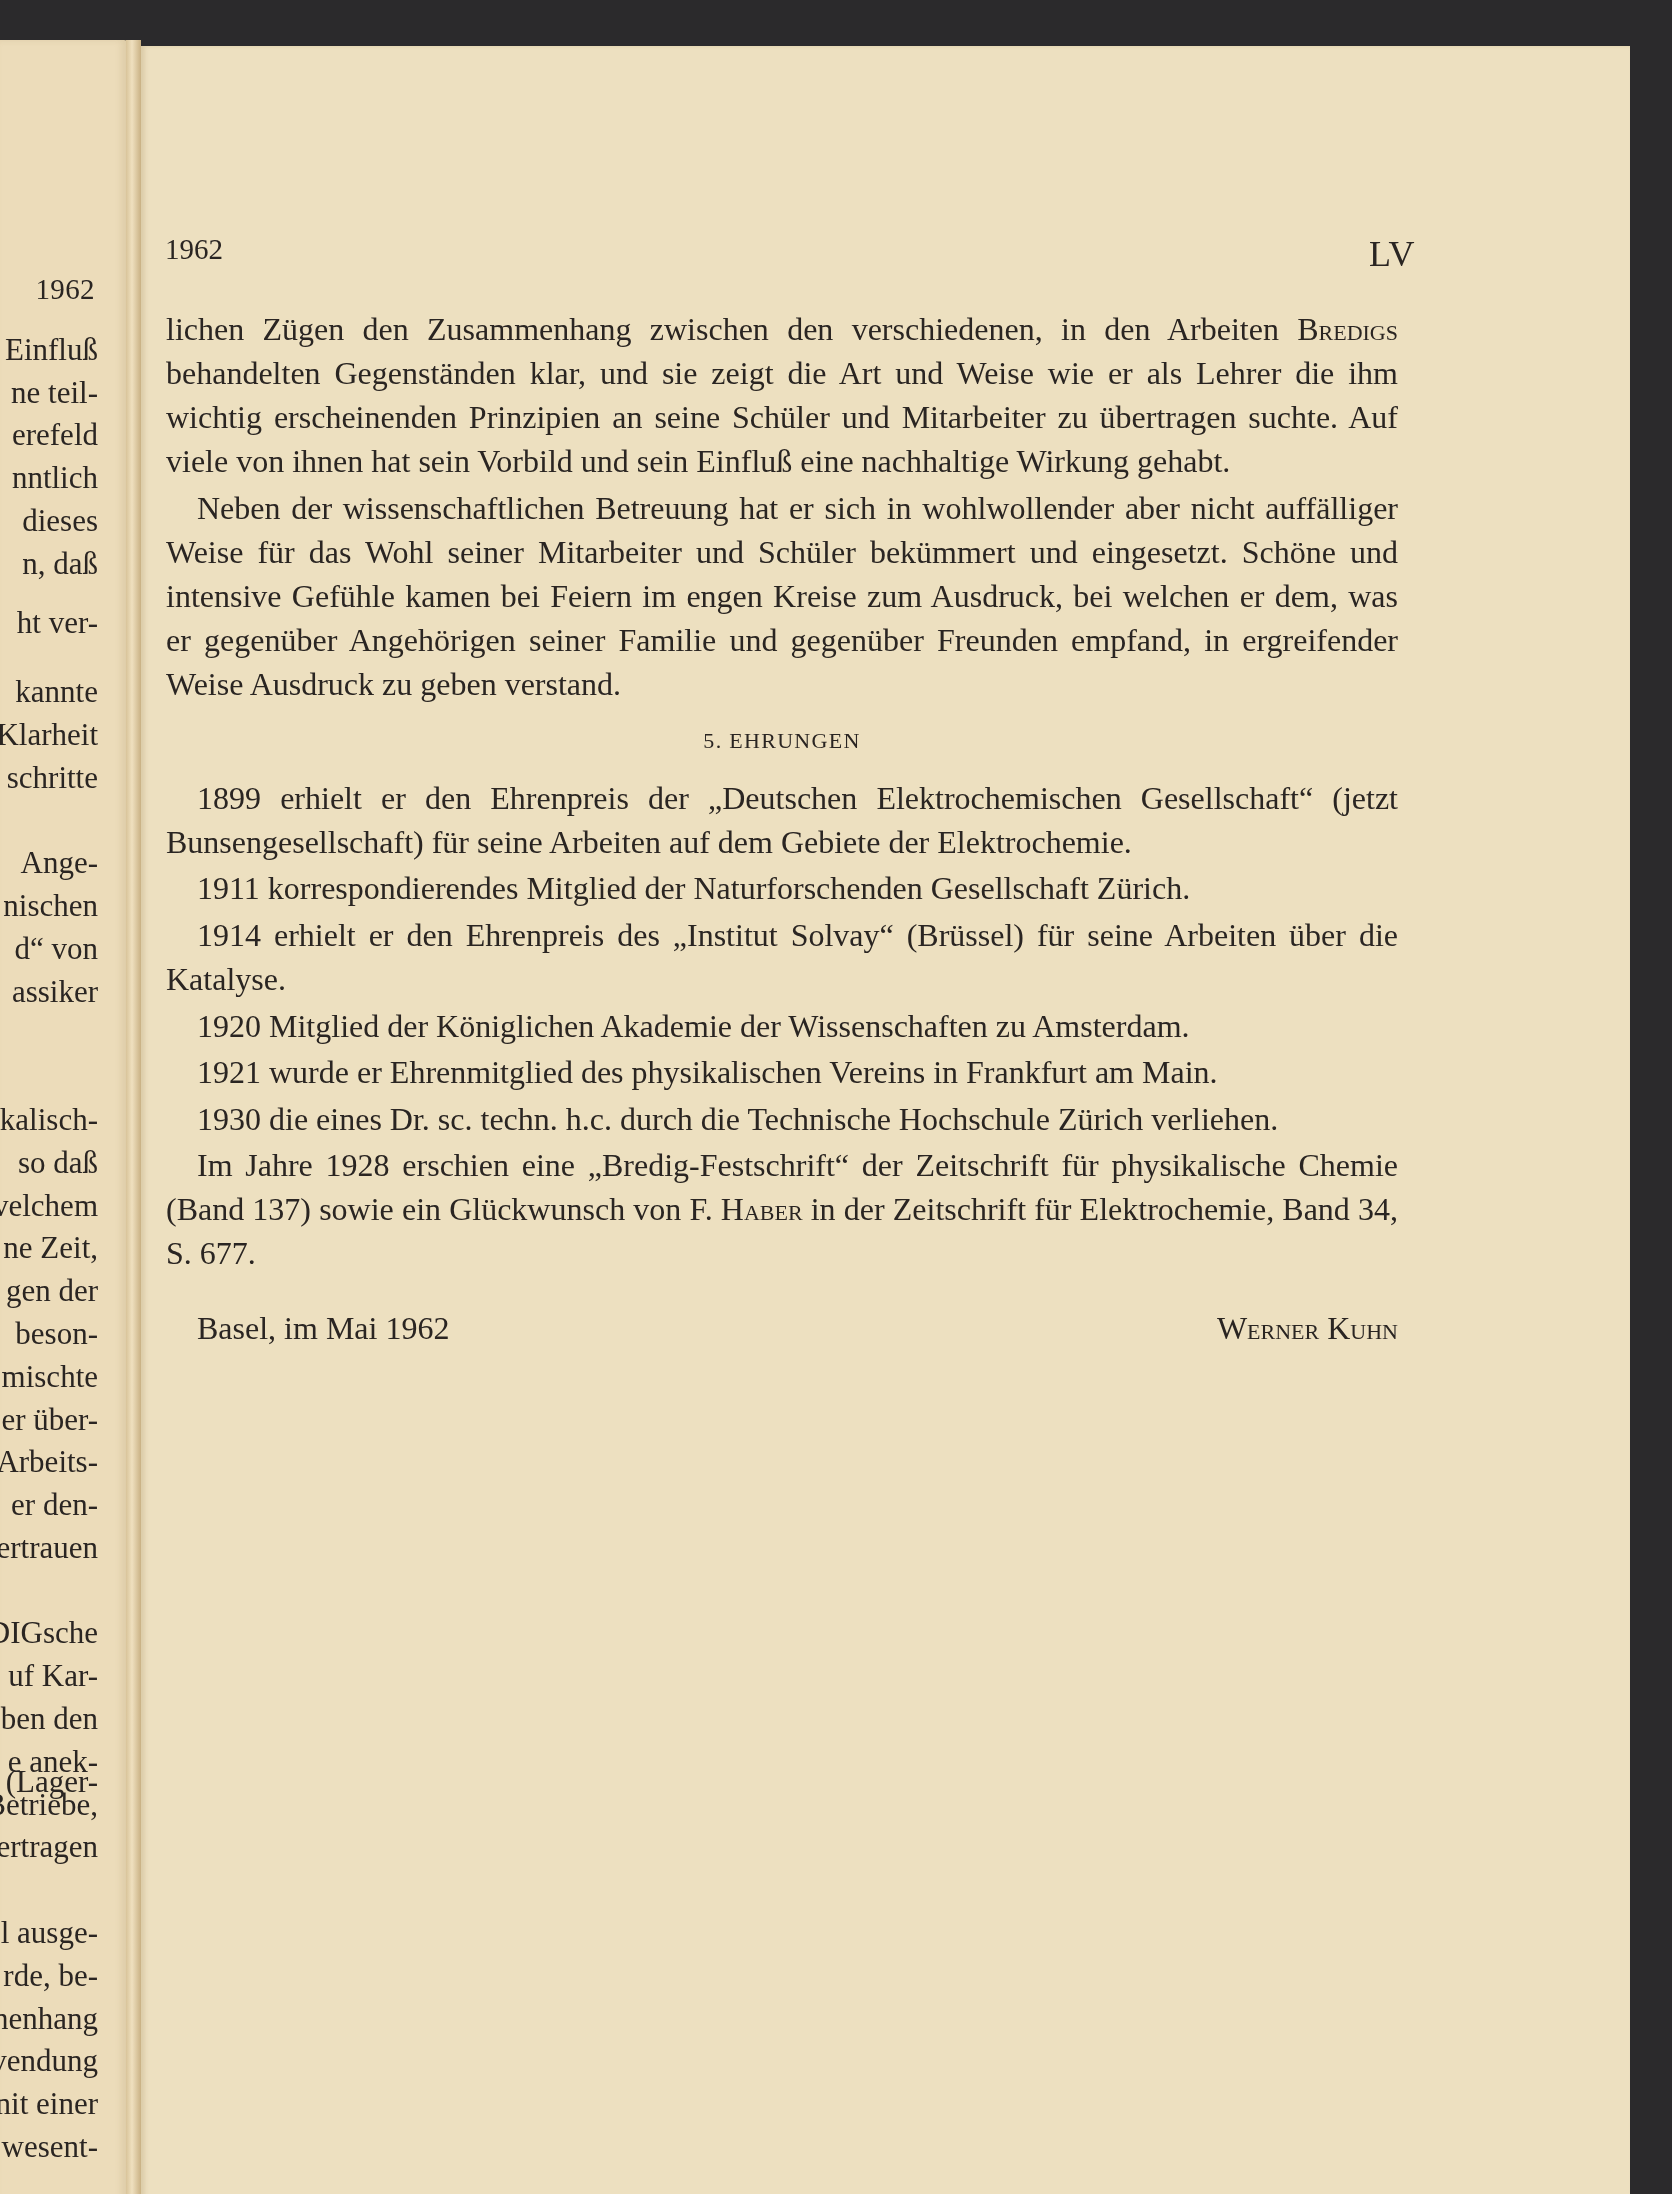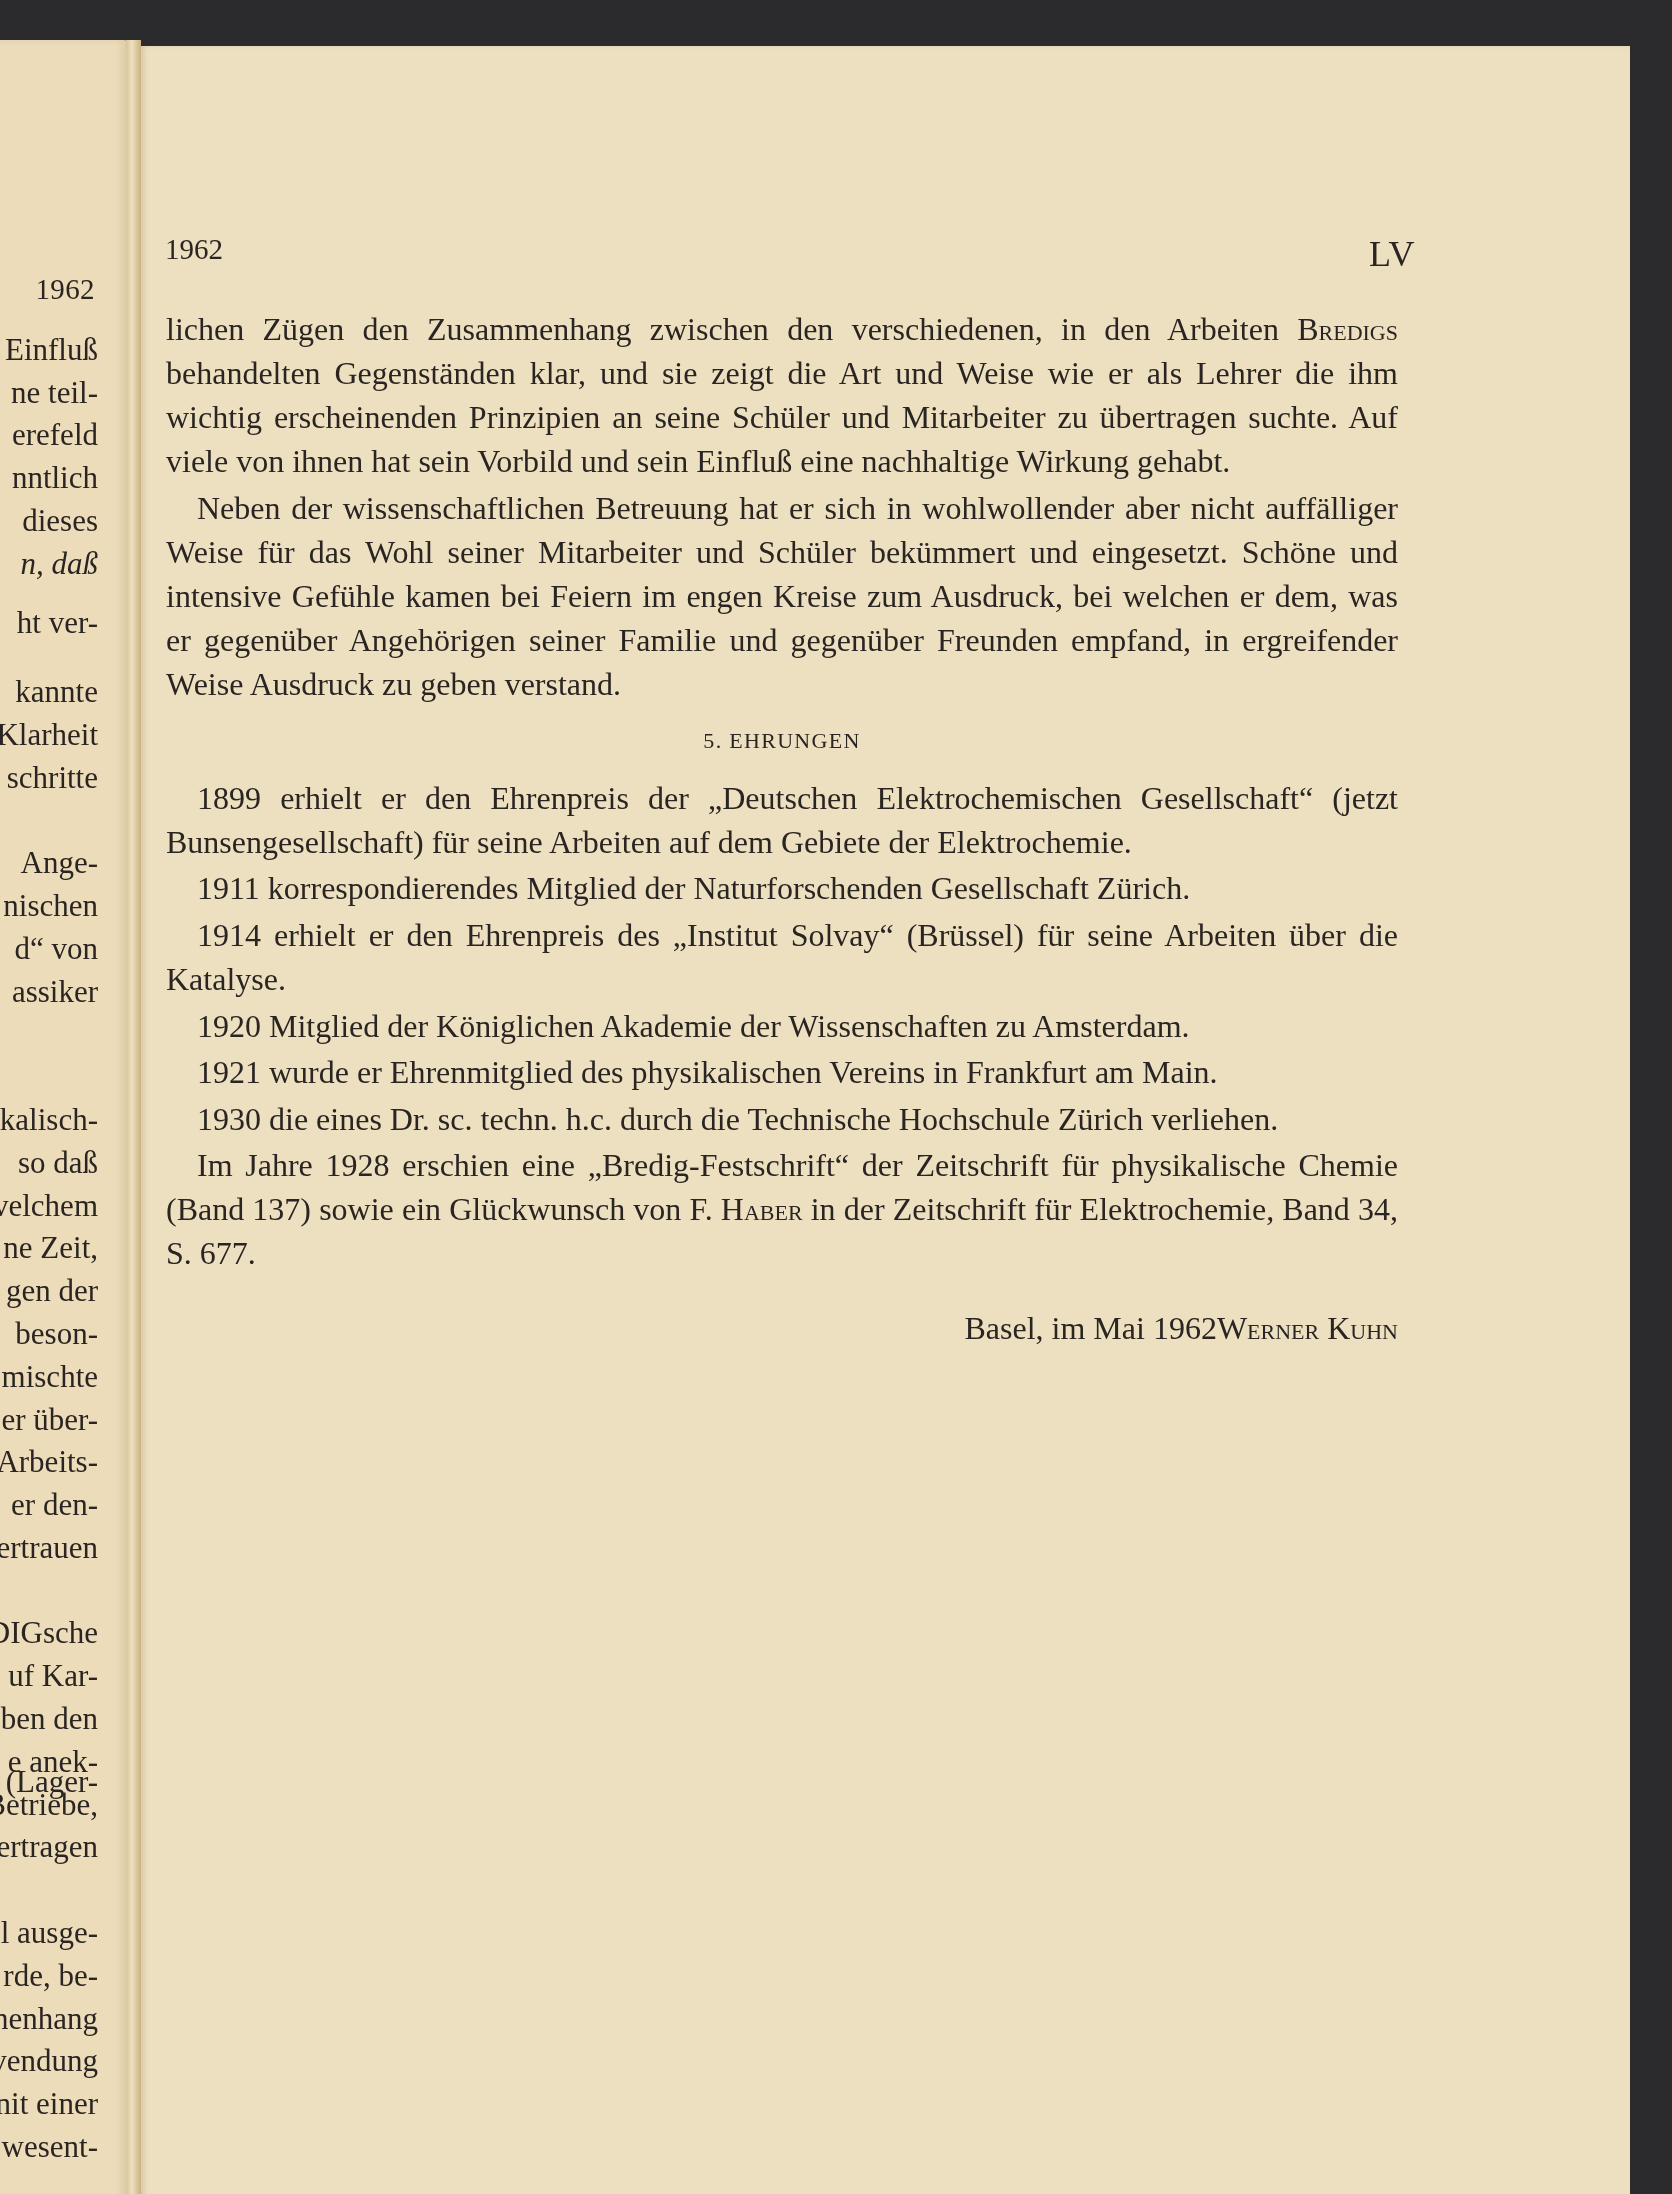--- a/index.html
+++ b/index.html
@@ -41,36 +41,36 @@
     font-size: 32px; line-height: 44px; text-align: justify;
   }
   .body-text p { margin: 0 0 2.6px 0; text-indent: 0; }
   .body-text p.ind { text-indent: 31px; }
   .sc { font-variant: small-caps; }
   .section-heading {
     text-align: center; font-size: 22px; letter-spacing: 1.3px;
     margin: 17.6px 0 17.6px 0; line-height: 35px;
   }
   .signature {
-    display: flex; justify-content: flex-end; margin-top: 31px;
+    display: flex; justify-content: space-between; margin-top: 31px;
     padding-left: 31px;
   }
 </style>
 </head>
 <body>
 
 <div class="page-left">
   <div class="left-header">1962</div>
   <div id="left-lines">
       <div class="left-line" style="top: 292px;">Einfluß</div>
       <div class="left-line" style="top: 335px;">ne teil-</div>
       <div class="left-line" style="top: 377px;">erefeld</div>
       <div class="left-line" style="top: 420px;">nntlich</div>
       <div class="left-line" style="top: 463px;">dieses</div>
-      <div class="left-line" style="top: 506px; font-style: italic;">n, daß</div>
+      <div class="left-line" style="top: 506px;">n, daß</div>
       <div class="left-line" style="top: 549px; margin-top: 16px;">ht ver-</div>
       <div class="left-line" style="top: 591px;"></div>
       <div class="left-line" style="top: 634px;">kannte</div>
       <div class="left-line" style="top: 677px;">Klarheit</div>
       <div class="left-line" style="top: 720px;">schritte</div>
       <div class="left-line" style="top: 762px;"></div>
       <div class="left-line" style="top: 805px;">Ange-</div>
       <div class="left-line" style="top: 848px;">nischen</div>
       <div class="left-line" style="top: 891px;">d“ von</div>
       <div class="left-line" style="top: 934px;">assiker</div>

